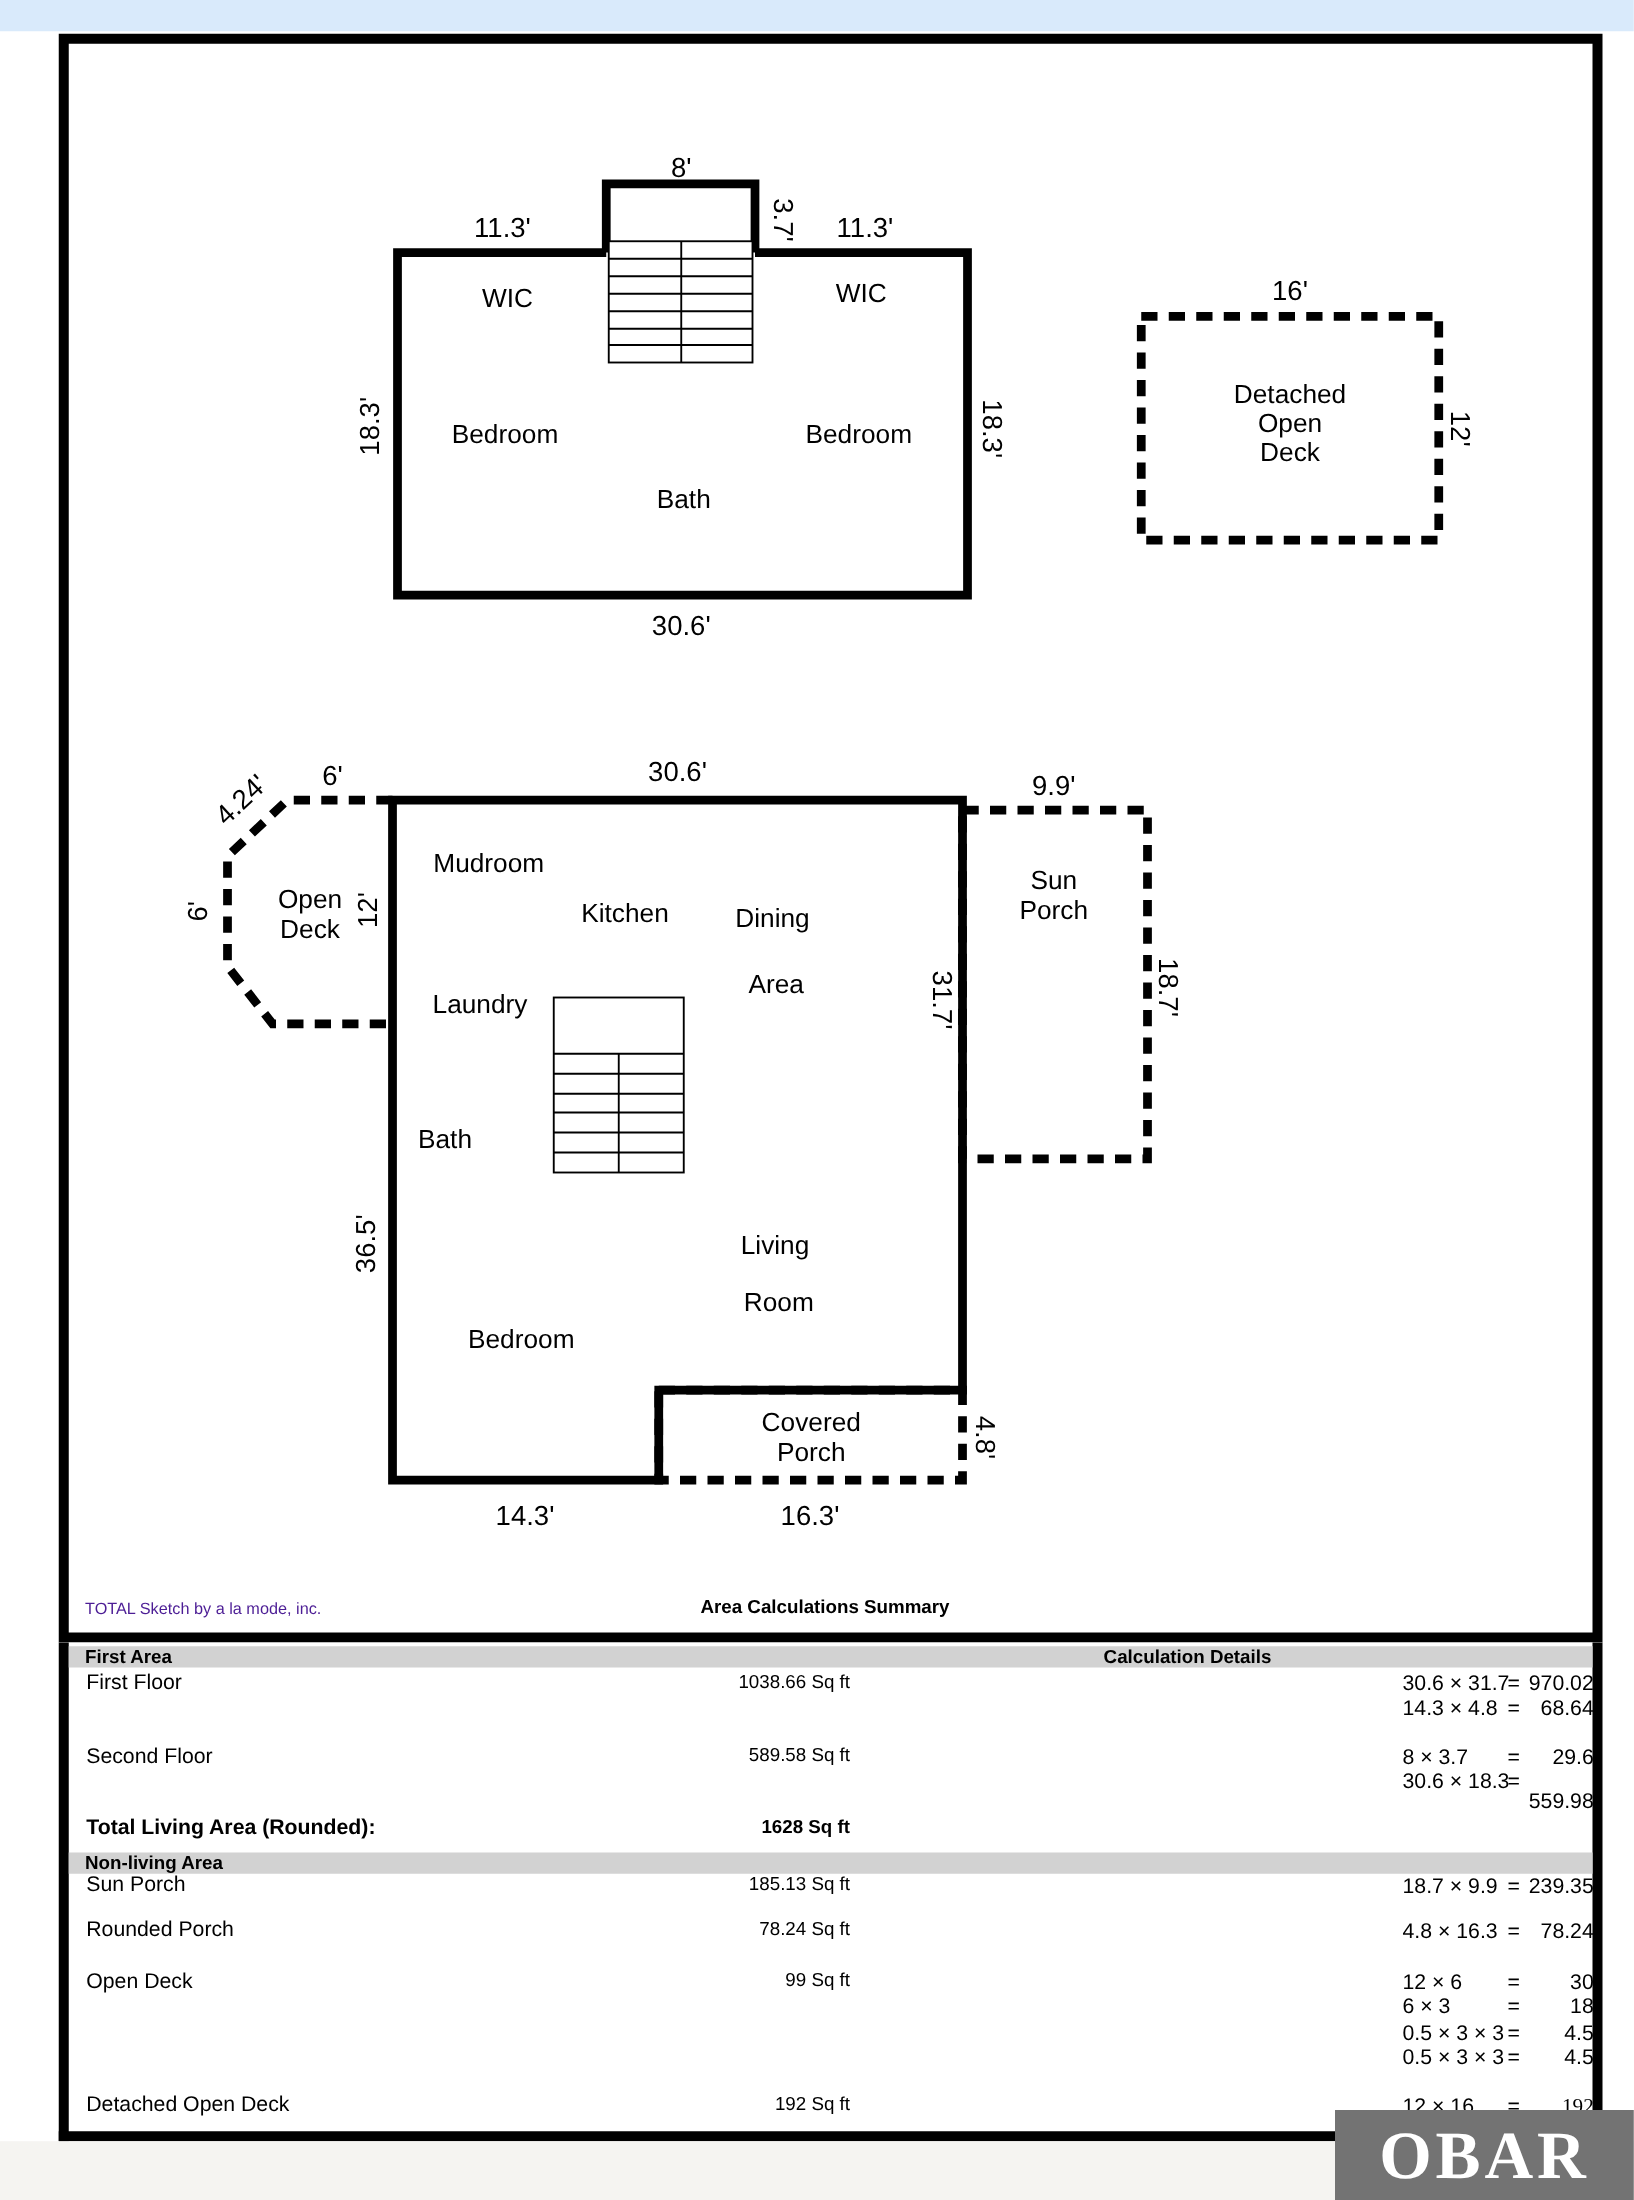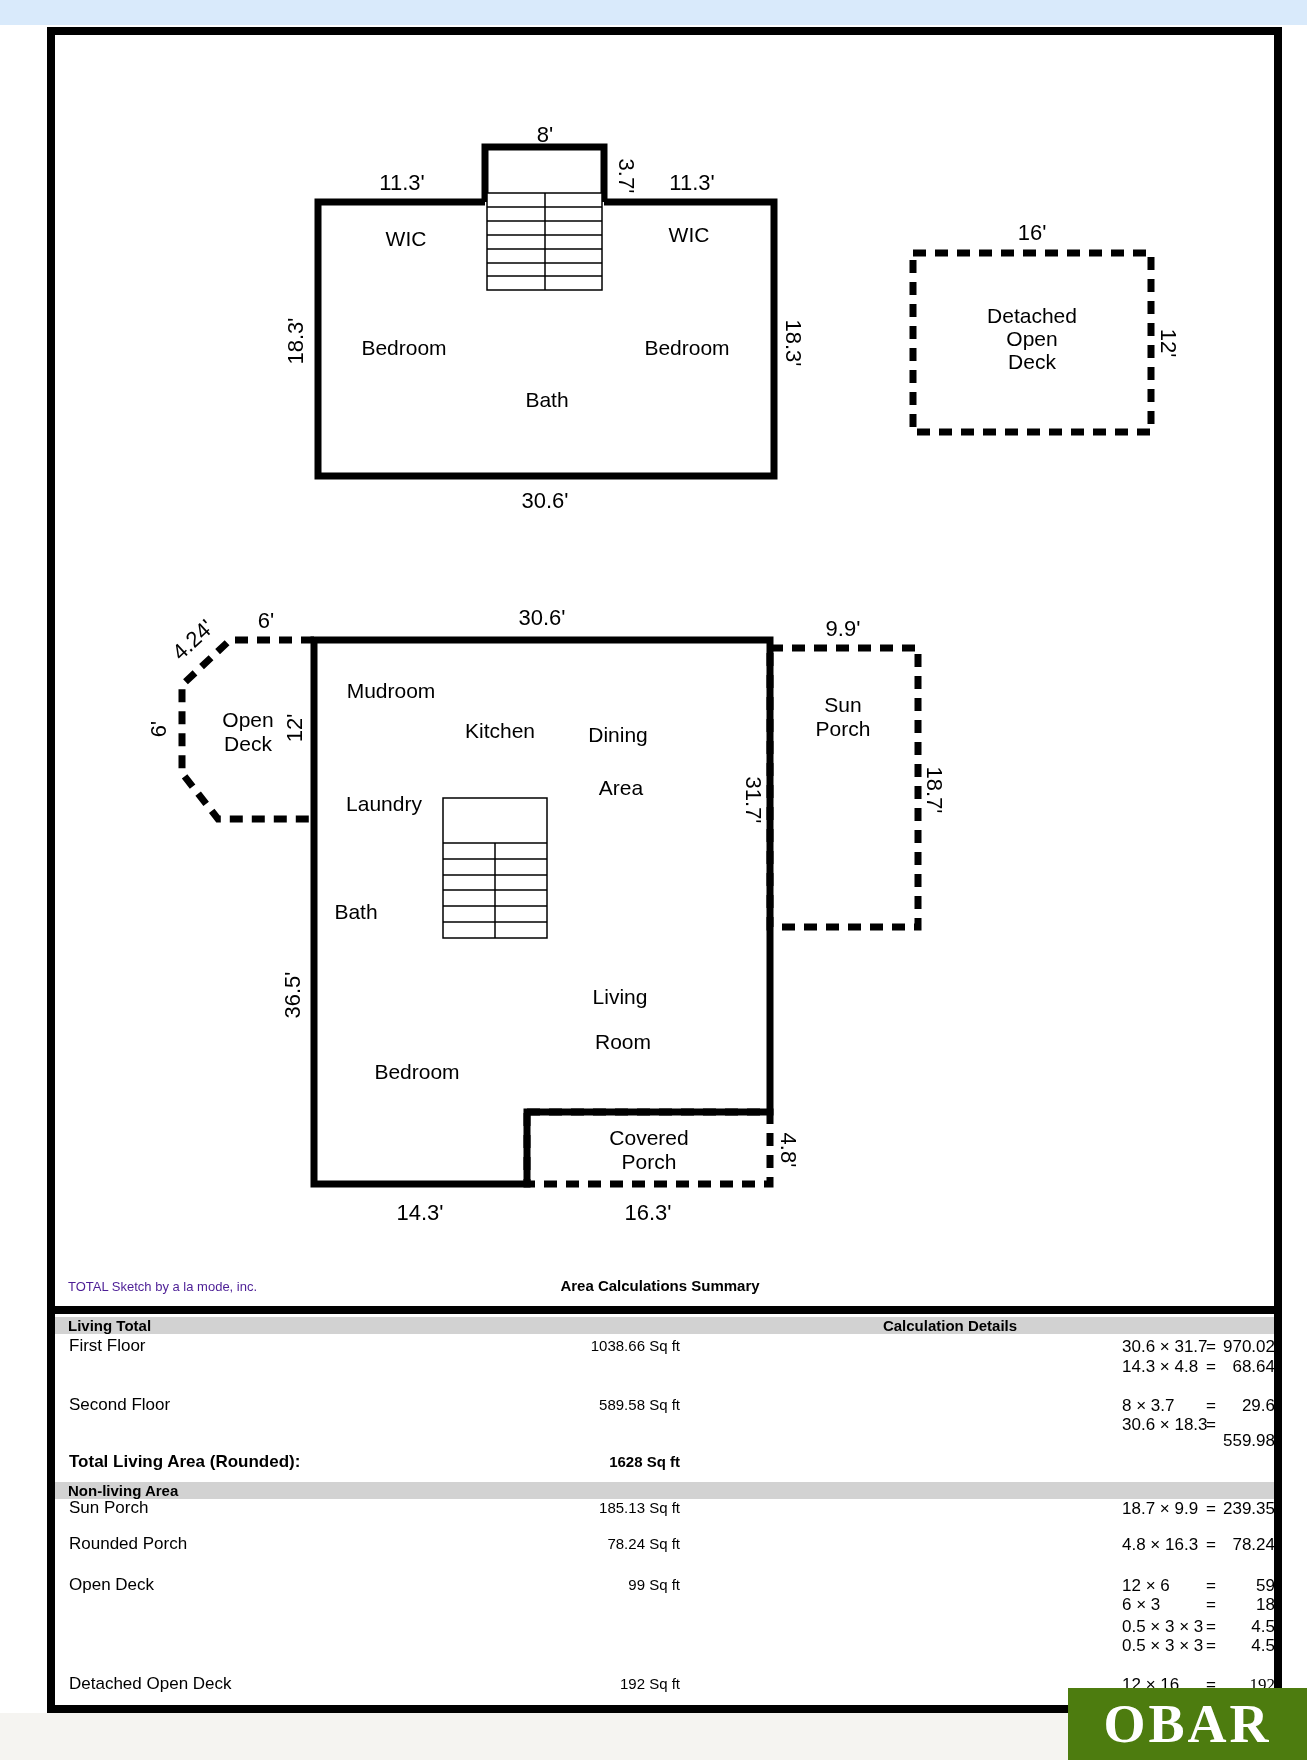--- a/index.html
+++ b/index.html
@@ -29,21 +29,21 @@
   .band-label{position:absolute;left:13px;top:-1px;font-size:15px;font-weight:bold;line-height:19px;}
   .calc-header{position:absolute;left:745px;top:-1px;width:300px;text-align:center;font-size:15px;font-weight:bold;line-height:19px;}
   .t-label{position:absolute;left:14px;height:22px;font-size:17px;line-height:22px;white-space:nowrap;}
   .t-value{position:absolute;left:380px;width:245px;height:22px;text-align:right;font-size:15px;line-height:22px;white-space:nowrap;}
   .t-expr{position:absolute;left:1067px;height:21px;font-size:17px;line-height:21px;white-space:nowrap;}
   .t-eq{position:absolute;left:1148px;width:16px;height:21px;text-align:center;font-size:17px;line-height:21px;}
   .t-res{position:absolute;left:1156px;width:64px;height:21px;text-align:right;font-size:17px;line-height:21px;white-space:nowrap;}
   .bold{font-weight:bold;}
   .below-bar{position:absolute;left:0;top:1713px;width:1307px;height:47px;background:#f5f4f1;}
   .logo-box{
-    position:absolute;left:1068px;top:1688px;width:239px;height:72px;background:#4d7c0f;
+    position:absolute;left:1068px;top:1688px;width:239px;height:72px;background:#737373;
     display:flex;align-items:center;justify-content:center;
   }
   .logo-text{
     color:#fff;font-family:"Liberation Serif",serif;font-weight:bold;
     font-size:54px;letter-spacing:3px;line-height:72px;
   }
   
   text{font-family:"Liberation Sans",sans-serif;fill:#000;dominant-baseline:middle;text-anchor:middle;}
   .dim{font-size:22px;}
   .room{font-size:21px;}
@@ -153,21 +153,21 @@
     <text class="room" x="649" y="1163">Porch</text>
   </g>
 </svg>
 
 <div class="footer-left">TOTAL Sketch by a la mode, inc.</div>
 <div class="summary-title">Area Calculations Summary</div>
 
 <div class="table-frame">
 
   <div class="band" style="top:3px;">
-    <div class="band-label">Living Total</div>
+    <div class="band-label">First Area</div>
     <div class="calc-header">Calculation Details</div>
   </div>
 
   <div class="t-label" style="top:21px;">First Floor</div>
   <div class="t-value" style="top:21px;">1038.66 Sq ft</div>
   <div class="t-expr" style="top:22px;">30.6 × 31.7</div>
   <div class="t-eq" style="top:22px;">=</div>
   <div class="t-res" style="top:22px;">970.02</div>
   <div class="t-expr" style="top:42px;">14.3 × 4.8</div>
   <div class="t-eq" style="top:42px;">=</div>
@@ -198,21 +198,21 @@
   <div class="t-label" style="top:219px;">Rounded Porch</div>
   <div class="t-value" style="top:219px;">78.24 Sq ft</div>
   <div class="t-expr" style="top:220px;">4.8 × 16.3</div>
   <div class="t-eq" style="top:220px;">=</div>
   <div class="t-res" style="top:220px;">78.24</div>
 
   <div class="t-label" style="top:260px;">Open Deck</div>
   <div class="t-value" style="top:260px;">99 Sq ft</div>
   <div class="t-expr" style="top:261px;">12 × 6</div>
   <div class="t-eq" style="top:261px;">=</div>
-  <div class="t-res" style="top:261px;">59</div>
+  <div class="t-res" style="top:261px;">30</div>
   <div class="t-expr" style="top:280px;">6 × 3</div>
   <div class="t-eq" style="top:280px;">=</div>
   <div class="t-res" style="top:280px;">18</div>
   <div class="t-expr" style="top:302px;">0.5 × 3 × 3</div>
   <div class="t-eq" style="top:302px;">=</div>
   <div class="t-res" style="top:302px;">4.5</div>
   <div class="t-expr" style="top:321px;">0.5 × 3 × 3</div>
   <div class="t-eq" style="top:321px;">=</div>
   <div class="t-res" style="top:321px;">4.5</div>
 

